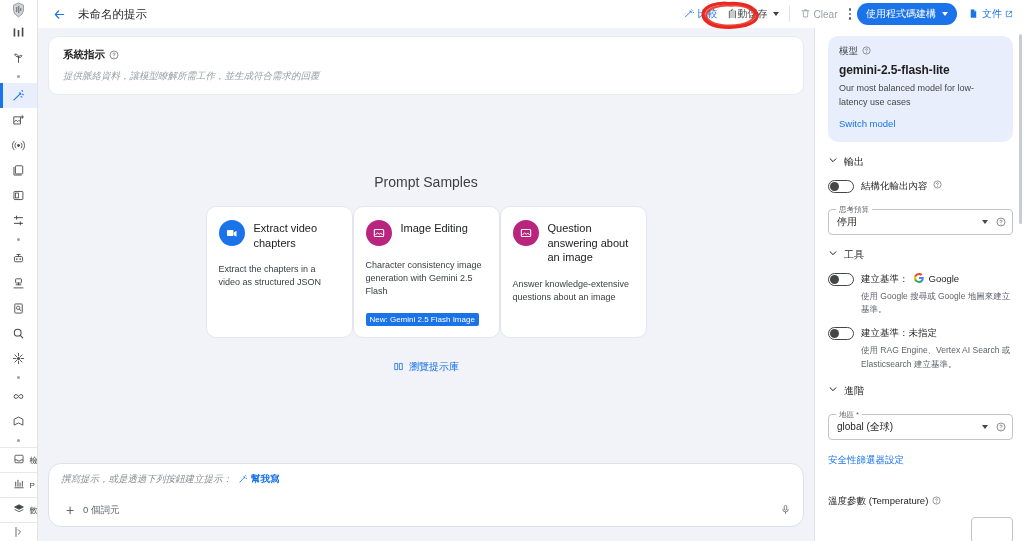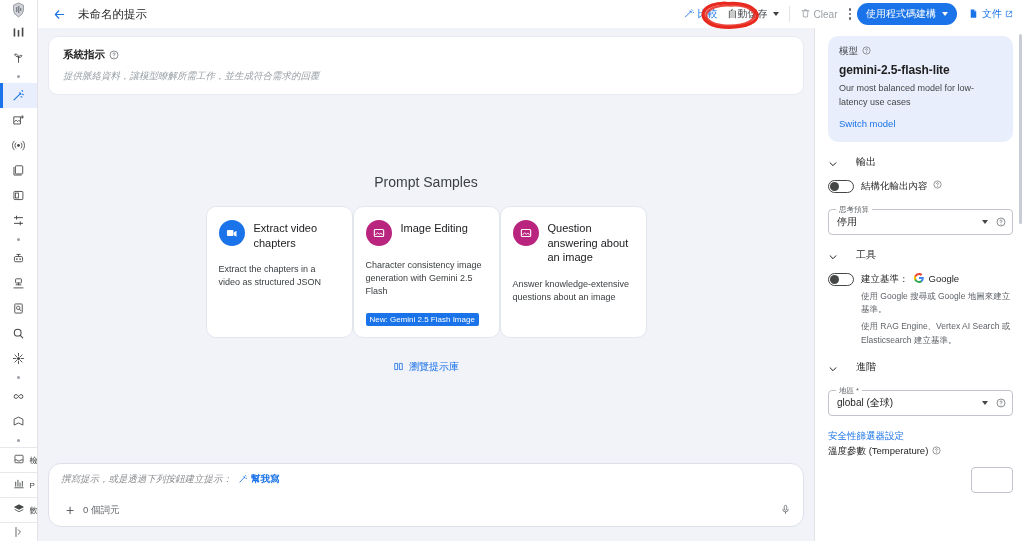--- a/index.html
+++ b/index.html
@@ -119,21 +119,21 @@
   }
   #rp-scroll { flex: 1; overflow: hidden; padding: 8px 11px 0 13px; position: relative; }
   #rp-scrollbar { position: absolute; right: 2px; top: 6px; width: 3px; height: 190px; background: #c9ccd4; border-radius: 2px; }
   .model-card { background: #e8eefc; border-radius: 10px; padding: 9px 25px 11px 11px; }
   .mc-label { display: flex; align-items: center; gap: 4px; font-size: 9.5px; color: #3c4043; }
   .mc-name { font-size: 12px; font-weight: bold; color: #1f1f1f; margin-top: 5px; letter-spacing: -0.1px; }
   .mc-desc { font-size: 9px; color: #444746; line-height: 1.5; margin-top: 5px; }
   .mc-switch { font-size: 9.5px; color: #1a73e8; margin-top: 9px; cursor: pointer; display: inline-block; }
 
   .section-head {
-    display: flex; align-items: flex-end; gap: 18px; margin-top: 13px;
+    display: flex; align-items: flex-start; gap: 6px; margin-top: 13px;
     font-size: 10px; color: #1f1f1f; cursor: pointer;
   }
   .chev { width: 10px; height: 10px; flex: none; }
   .toggle-row { display: flex; align-items: center; gap: 7px; margin-top: 11px; }
   .switch {
     width: 26px; height: 13px; border-radius: 7px; background: #fff;
     border: 1.5px solid #444746; position: relative; flex: none; cursor: pointer;
   }
   .switch i { position: absolute; left: 1px; top: 1px; width: 9px; height: 9px; border-radius: 50%; background: #444746; display: block; }
   .toggle-label { font-size: 9.5px; color: #1f1f1f; display: flex; align-items: flex-start; gap: 5px; }
@@ -144,21 +144,21 @@
     padding: 0 6px 0 8px; cursor: pointer;
   }
   .field-legend {
     position: absolute; top: -5px; left: 7px; background: #fff; padding: 0 3px;
     font-size: 7.5px; color: #5f6368;
   }
   .field-value { font-size: 10px; color: #1f1f1f; flex: 1; }
   .field .caret { border-top-color: #444746; }
   .field-help { margin-left: 8px; }
   .link-row { font-size: 9.5px; color: #1a73e8; margin-top: 14px; cursor: pointer; display: inline-block; }
-  .temp-row { display: flex; align-items: center; gap: 4px; margin-top: 2px; font-size: 9.5px; color: #1f1f1f; }
+  .temp-row { display: flex; align-items: center; gap: 4px; margin-top: 28px; font-size: 9.5px; color: #1f1f1f; }
   .temp-input { width: 42px; height: 26px; border: 1px solid #c1c4cc; border-radius: 4px; margin: 9px 0 0 auto; }
   .temp-input-wrap { display: flex; }
 
   #rp-foot {
     height: 28px; flex: none; border-top: 1px solid #e3e3e6;
     display: flex; align-items: center; justify-content: center; position: relative;
   }
   .foot-feedback { display: flex; align-items: center; gap: 5px; font-size: 9.5px; color: #1a73e8; cursor: pointer; }
   .foot-collapse { position: absolute; right: 7px; cursor: pointer; }
 
@@ -584,20 +584,26 @@
                   <path fill="#34A853" d="M9 18c2.43 0 4.47-.8 5.96-2.18l-2.9-2.25c-.8.54-1.84.86-3.05.86-2.35 0-4.34-1.58-5.05-3.71H.9v2.33A9 9 0 009 18z"></path>
                   <path fill="#FBBC05" d="M3.95 10.72a5.4 5.4 0 010-3.44V4.96H.9a9 9 0 000 8.08l3.05-2.32z"></path>
                   <path fill="#EA4335" d="M9 3.58c1.32 0 2.5.45 3.44 1.35l2.58-2.59C13.46.9 11.43 0 9 0A9 9 0 00.9 4.96l3.05 2.32C4.66 5.15 6.65 3.58 9 3.58z"></path>
                 </svg>
               </span>
               <span>Google</span>
             </span>
           </div>
           <div class="tool-desc">使用 Google 搜尋或 Google 地圖來建立基準。</div>
 
+          <div class="toggle-row">
+            <span class="switch">
+                <i></i>
+              </span>
+            <span class="toggle-label">建立基準：未指定</span>
+          </div>
           <div class="tool-desc">使用 RAG Engine、Vertex AI Search 或 Elasticsearch 建立基準。</div>
 
           
           <div class="section-head">
             <span class="chev">
               <svg width="10" height="10" viewBox="0 0 12 12">
                   <path d="M2.5 4.5L6 8l3.5-3.5" stroke="#1f1f1f" stroke-width="1.2" fill="none" stroke-linecap="round" stroke-linejoin="round"></path>
                 </svg>
             </span>
             <span>進階</span>

